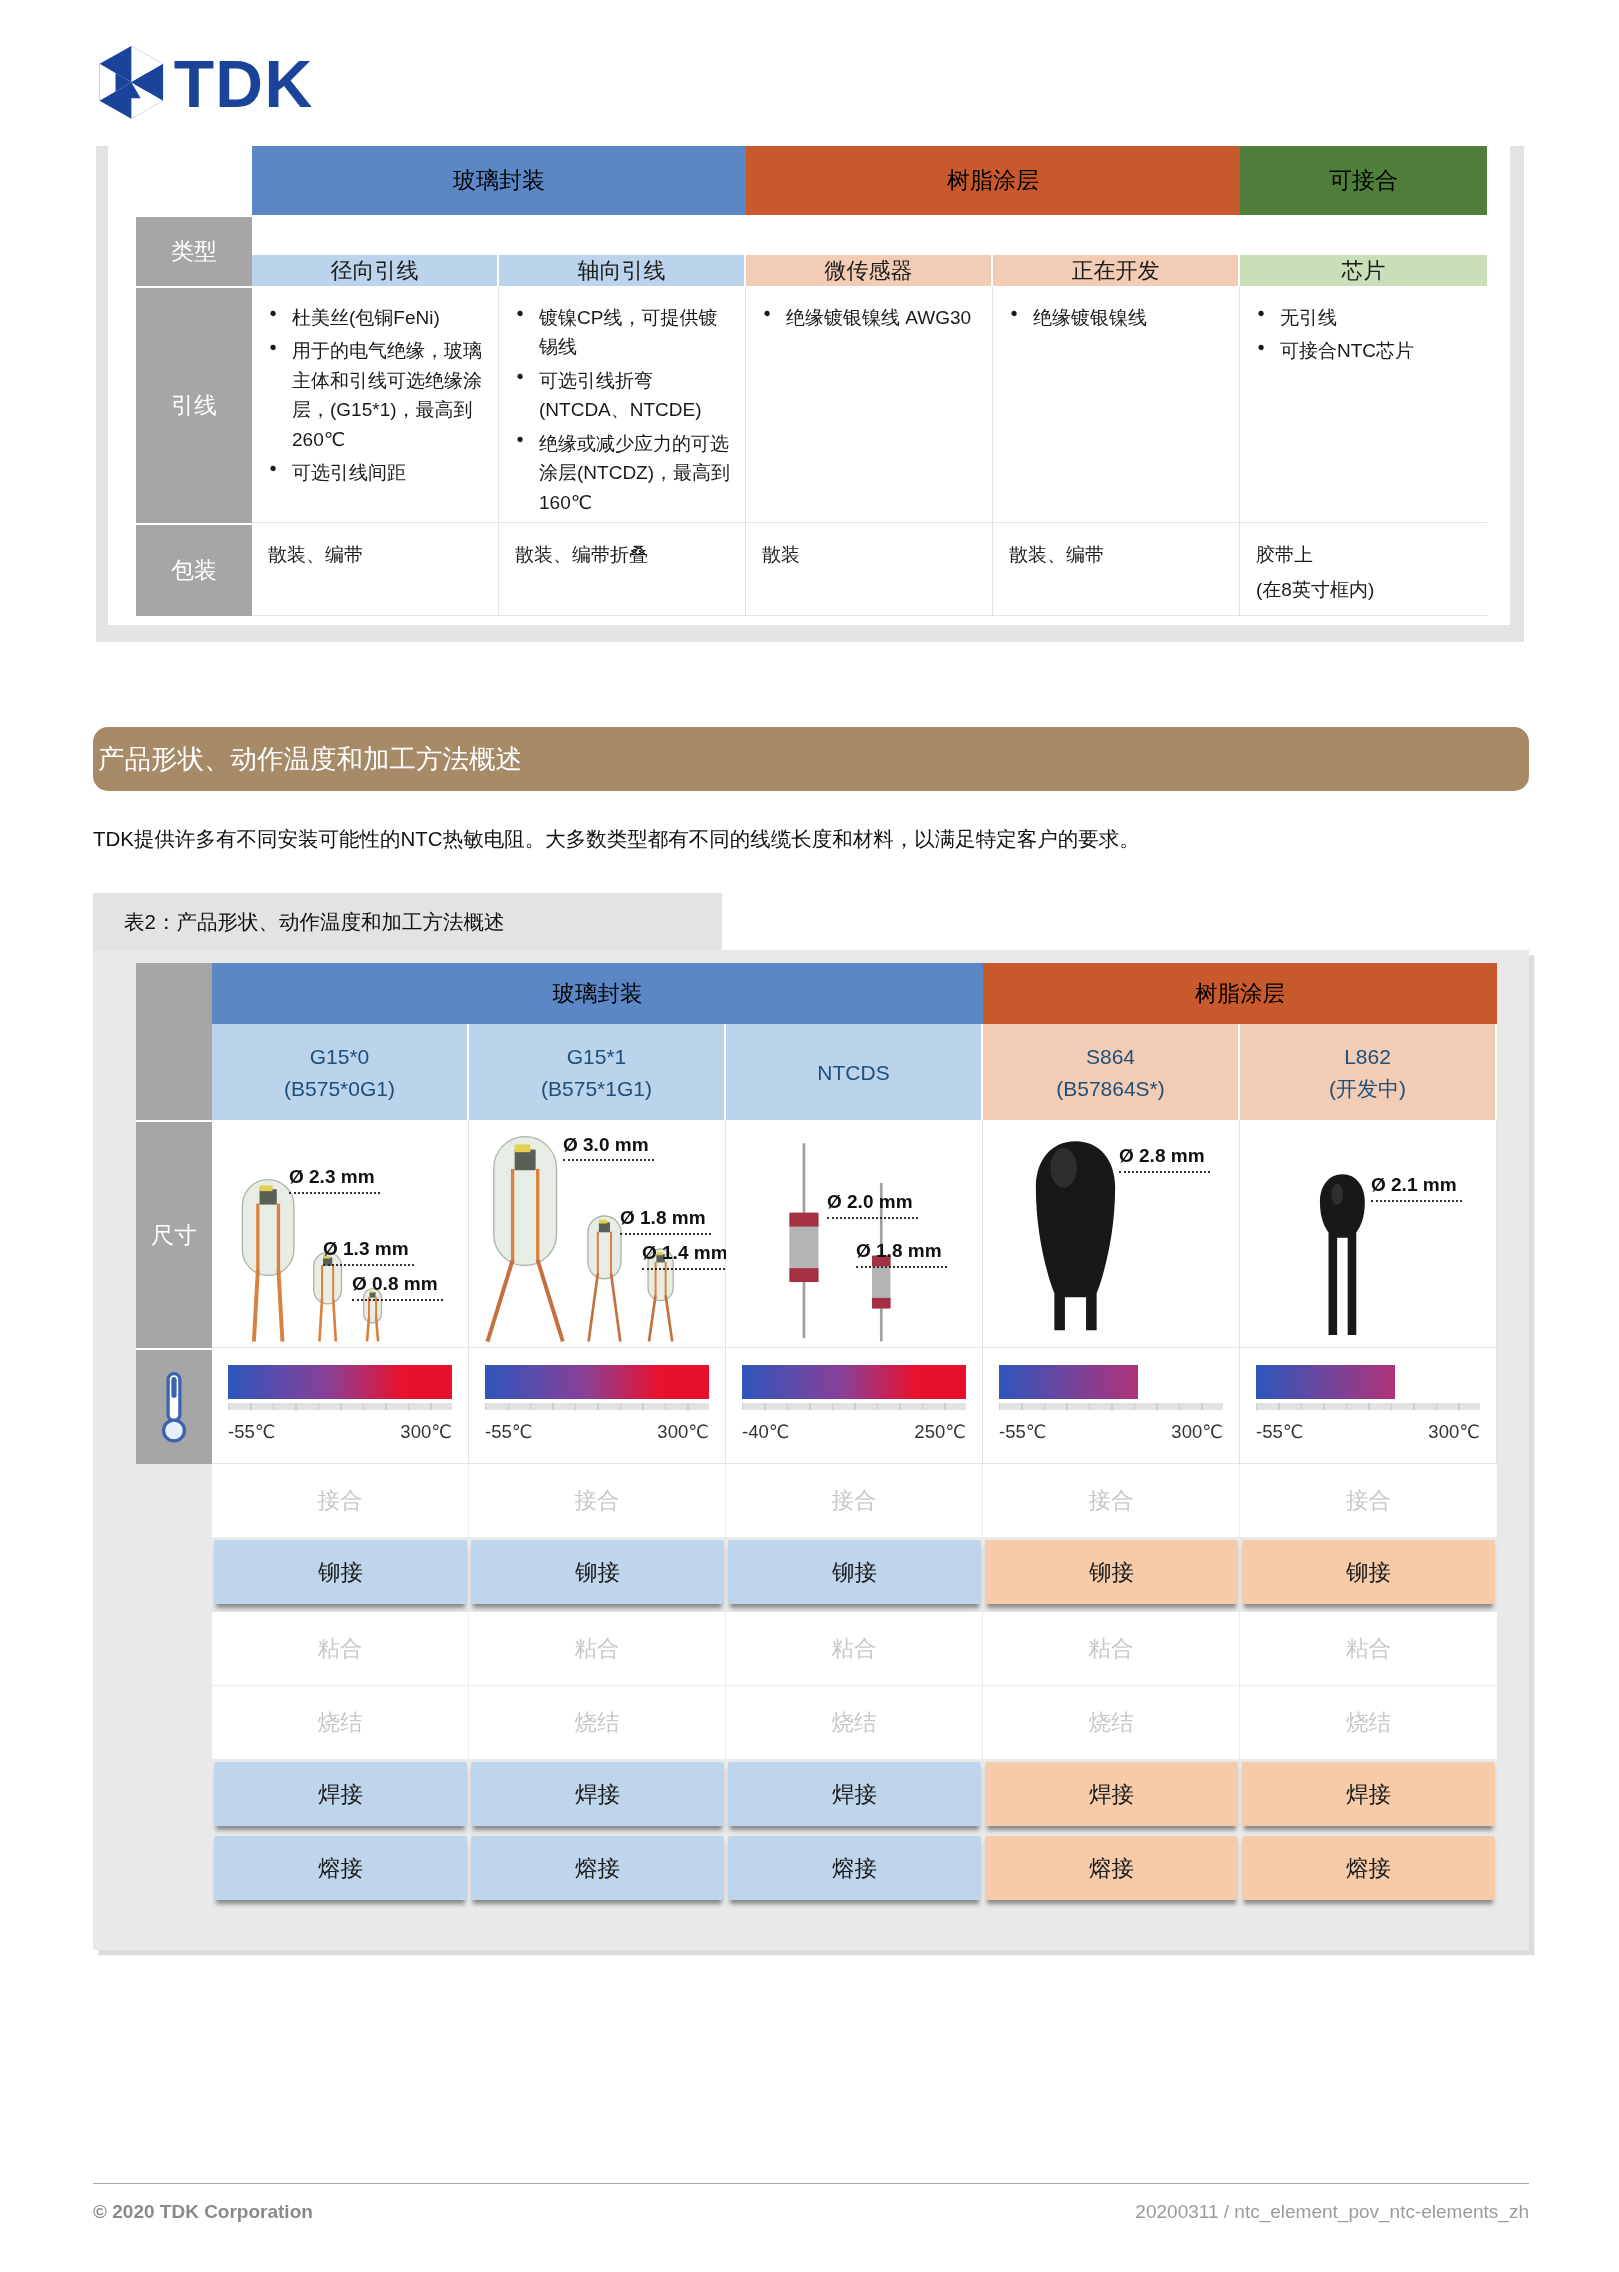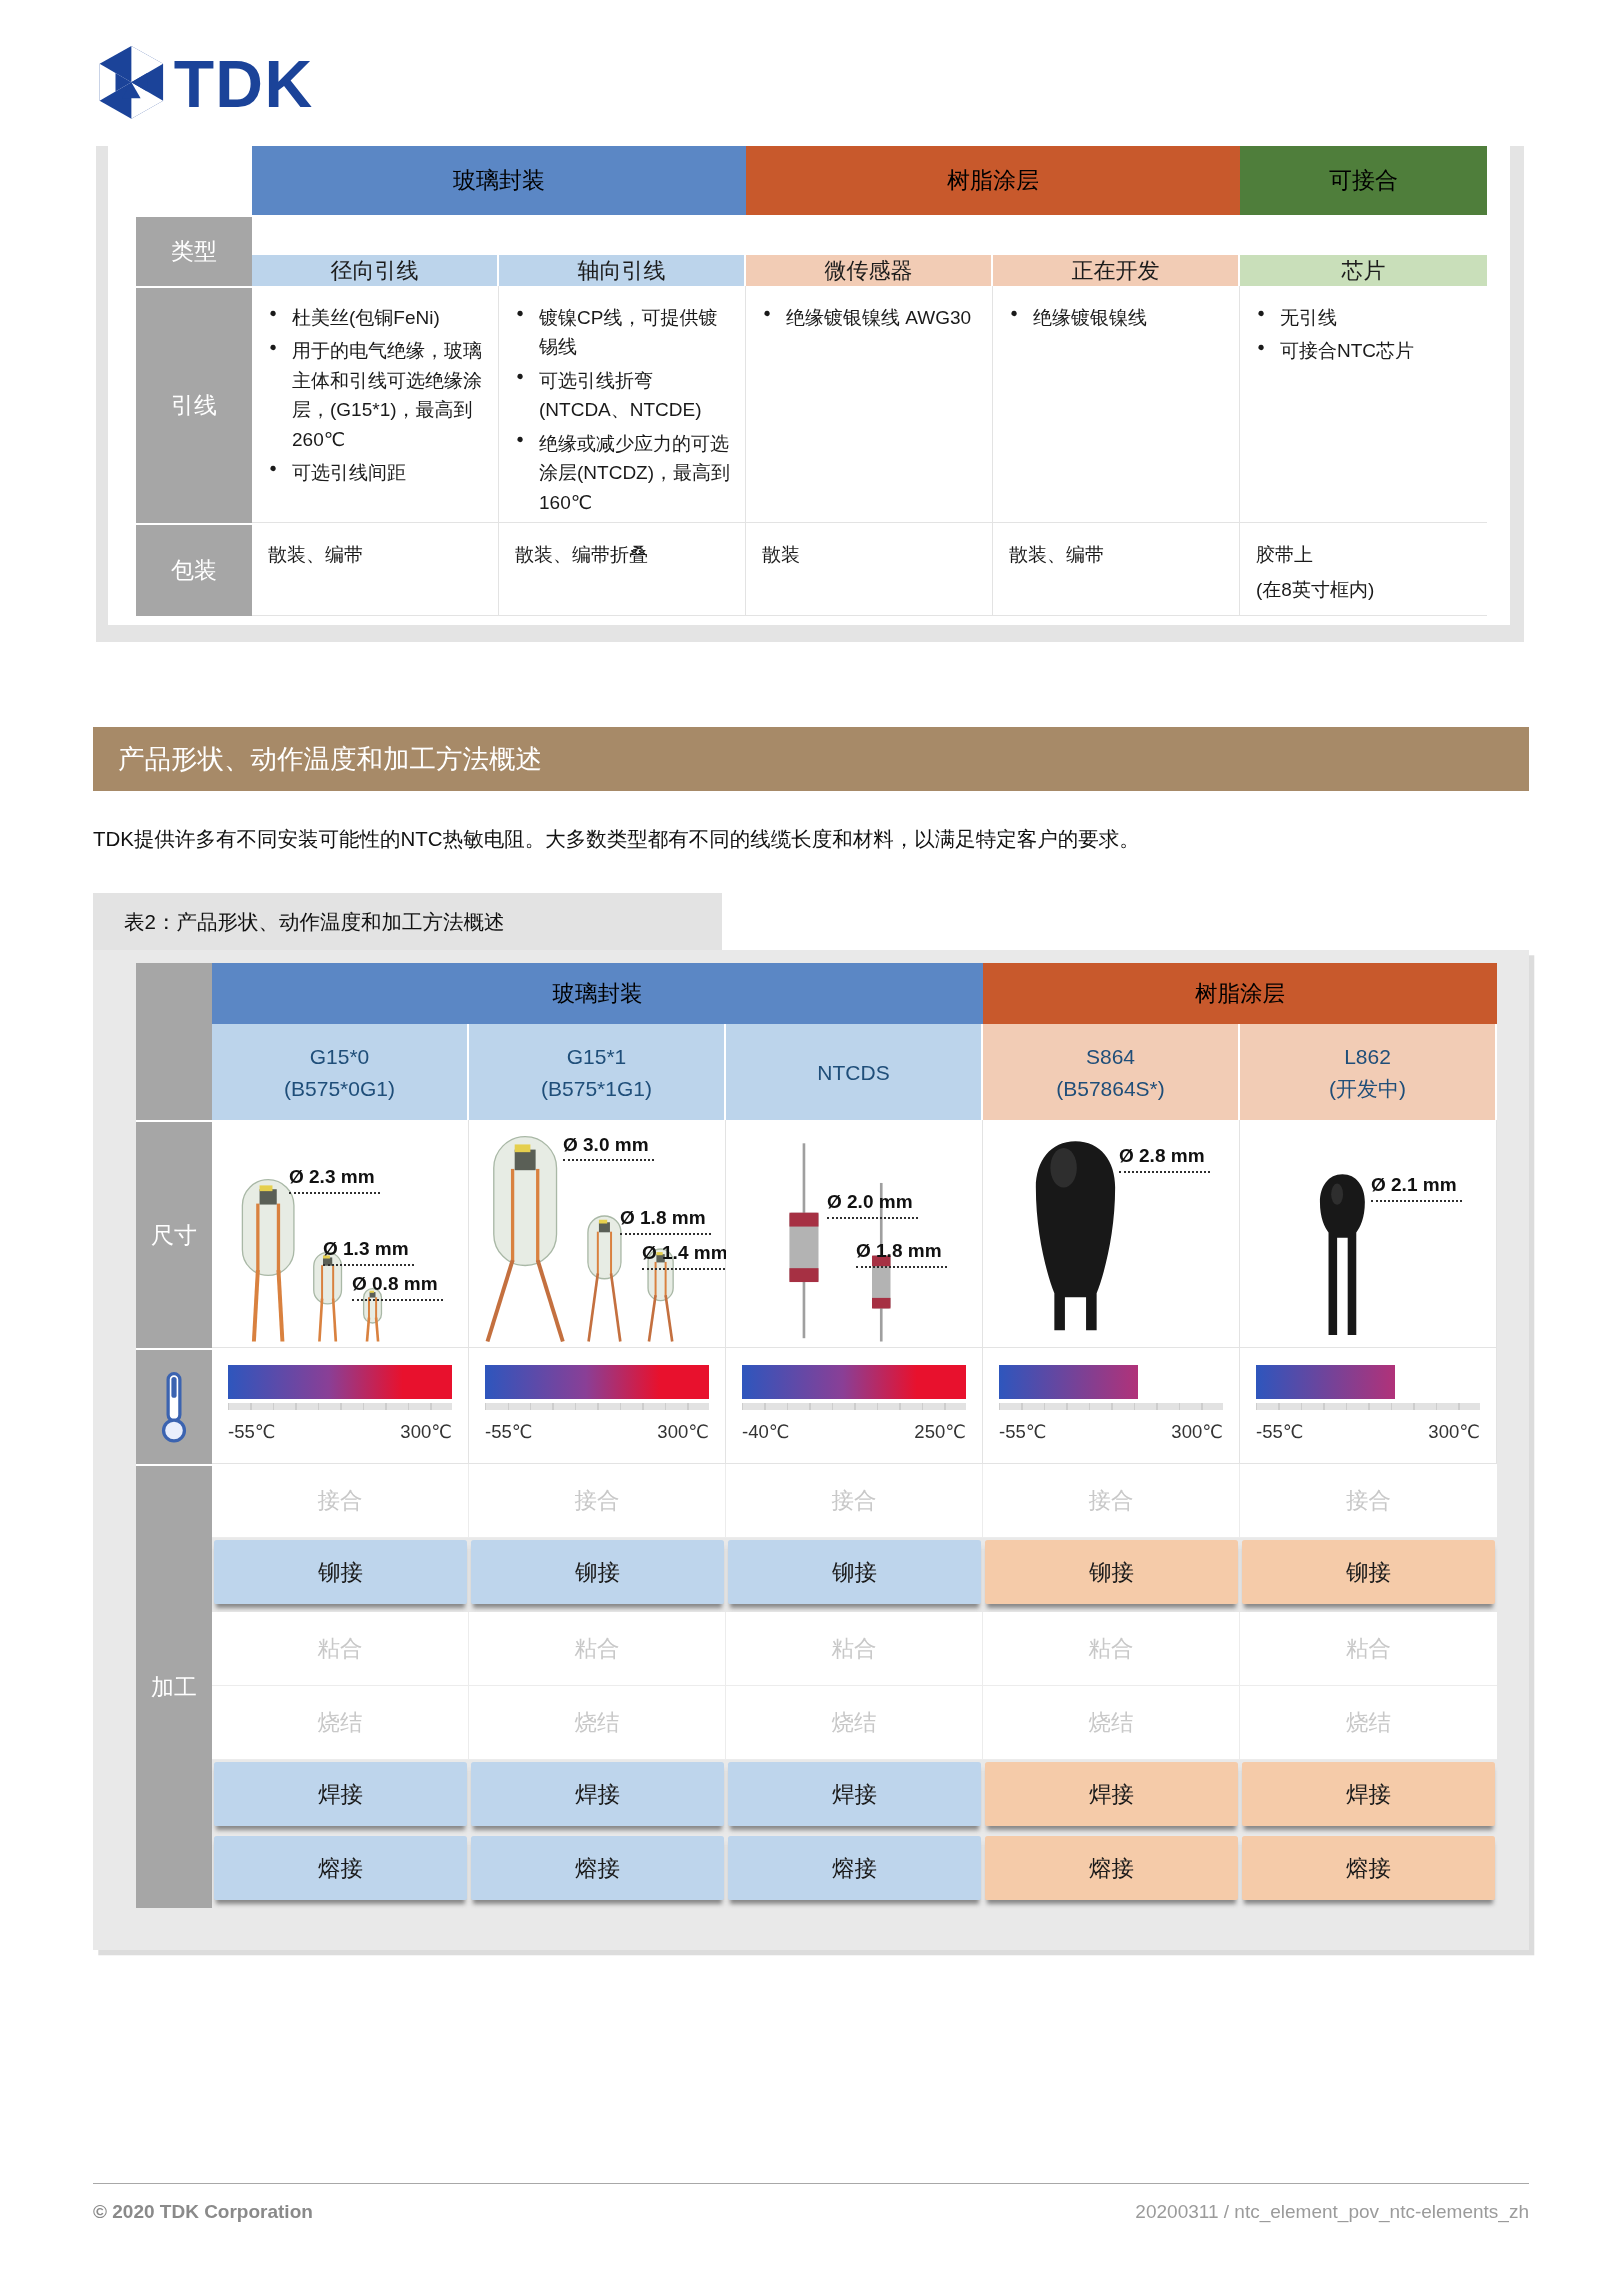--- a/index.html
+++ b/index.html
@@ -31,21 +31,21 @@
   .content{background:#ffffff;border-right:0.7px solid #e3e3e3;border-bottom:0.7px solid #e3e3e3;
            padding:17px 13.2px 13.2px 16px;font-size:19px;line-height:1.55;}
   .content.last-col{border-right:none;}
   .bullet{position:relative;padding-left:24px;margin-bottom:4px;}
   .bullet::before{content:"●";position:absolute;left:1.3px;top:1.3px;font-size:12.6px;}
   .packline{margin-bottom:5.3px;}
 
   
   .section-bar{margin:85px 0 0 93px;width:1436px;height:64px;background:#a78a68;
                display:flex;align-items:center;color:#ffffff;font-size:26.5px;
-               padding-left:25px;box-sizing:border-box;}
+               padding-left:5px;box-sizing:border-box;border-radius:15px;}
 
   
   .intro{margin:34px 93px 0 93px;font-size:20.5px;color:#111111;}
 
   
   .tab2{margin:40px 0 0 93px;width:629px;height:57px;background:#e3e3e3;
         display:flex;align-items:center;padding-left:31px;box-sizing:border-box;
         font-size:20.5px;color:#111111;}
   .t2container{margin:0 0 0 93px;width:1436px;background:#e9e9e9;
                padding:13.2px 0 42px 43px;box-sizing:border-box;
@@ -180,25 +180,20 @@
         <span>尺寸</span>
       </div>
     </div>
     <div class="lbl2" style="grid-row:4;grid-column:1">
       <svg width="30" height="74" viewBox="0 0 46 112">
         <rect x="14" y="5" width="18" height="72" rx="9" fill="#ffffff" stroke="#3b63b0" stroke-width="5"></rect>
         <rect x="19" y="10" width="8" height="32" rx="4" fill="#3b63b0"></rect>
         <circle cx="23" cy="92" r="16" fill="#e9eefc" stroke="#3b63b0" stroke-width="5"></circle>
       </svg>
     </div>
-    <div class="lbl2" style="grid-row:5/span 6;grid-column:1">
-      <div class="vtext">
-        <span>加工</span>
-      </div>
-    </div>
 
   <div class="cell model sub-blue" style="grid-area: 2 / 2;">
         <div class="mname">G15*0</div>
         <div class="msub">(B575*0G1)</div>
       </div>
       <div class="cell model sub-blue" style="grid-area: 2 / 3;">
         <div class="mname">G15*1</div>
         <div class="msub">(B575*1G1)</div>
       </div>
       <div class="cell model sub-blue" style="grid-area: 2 / 4;">

